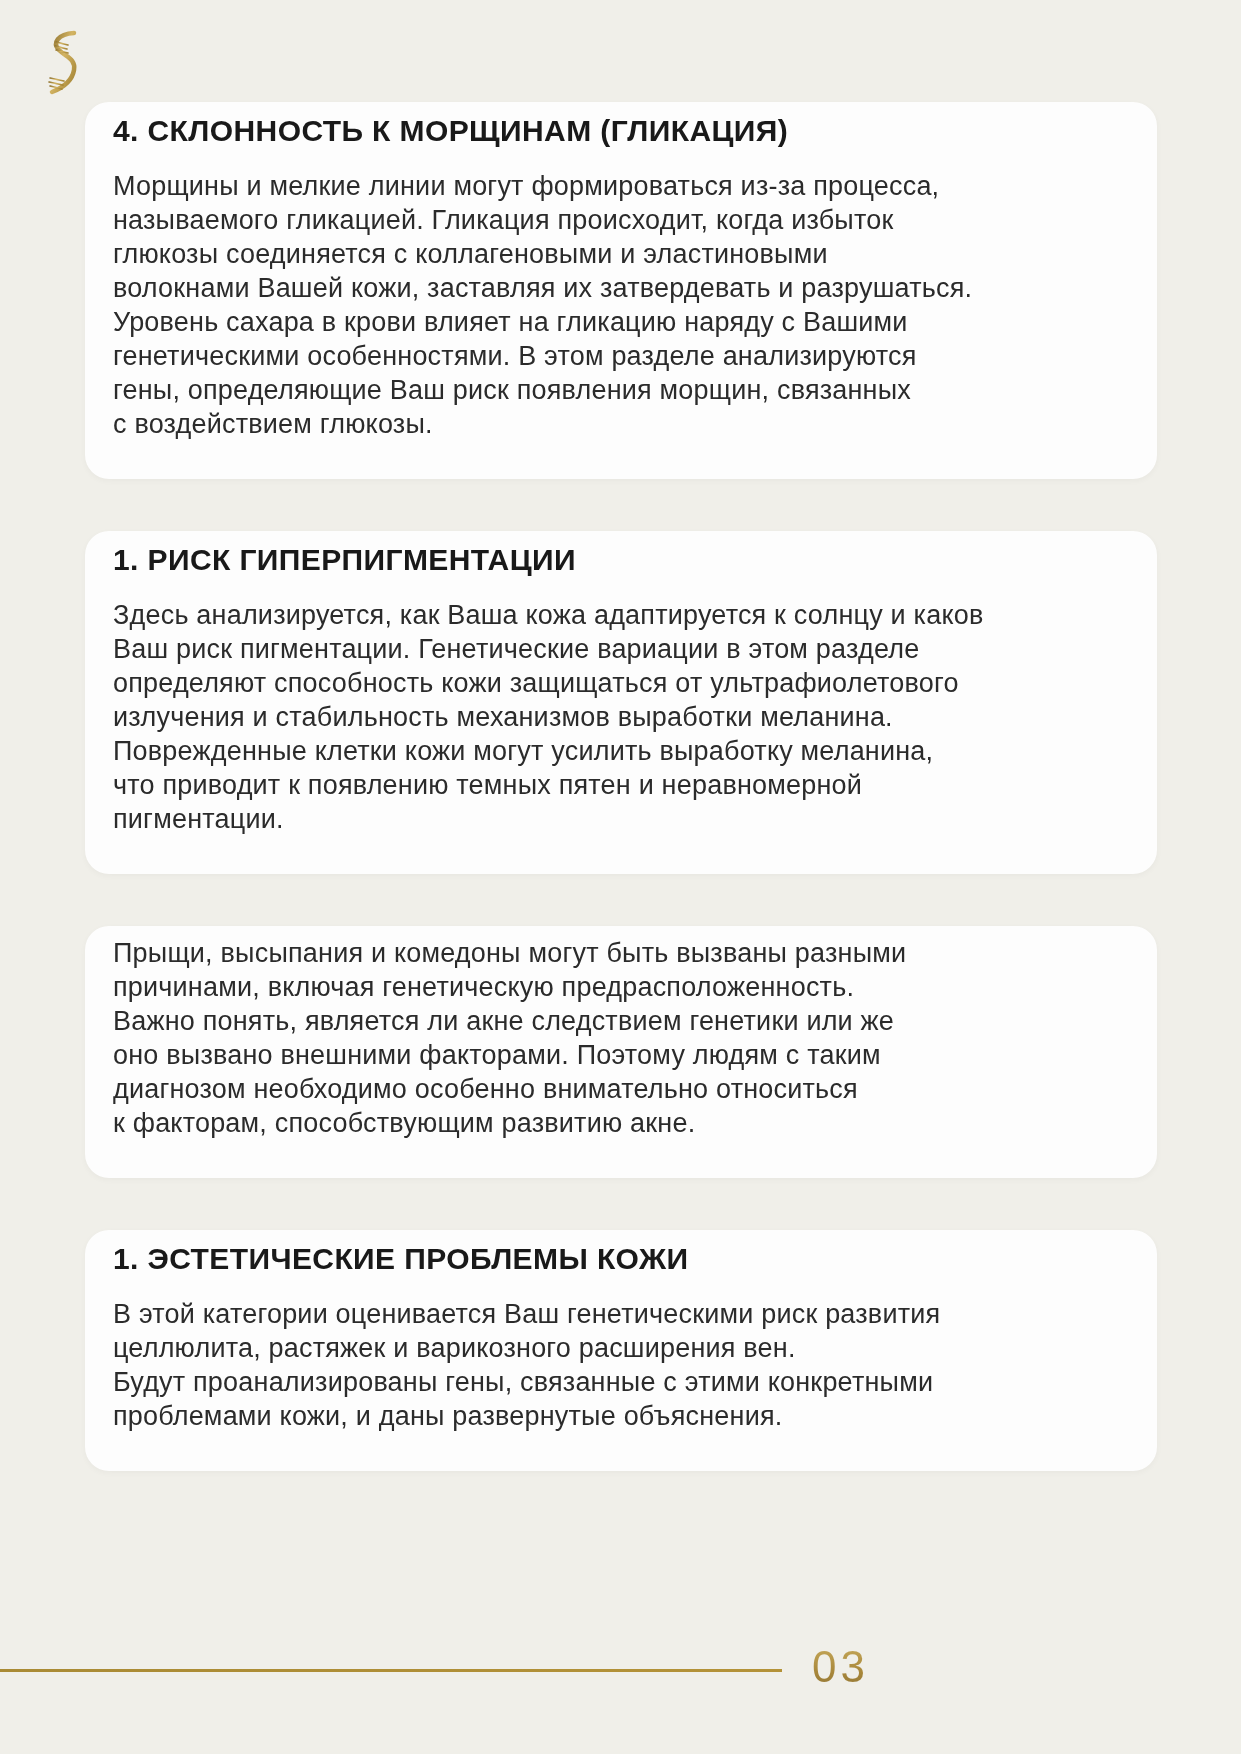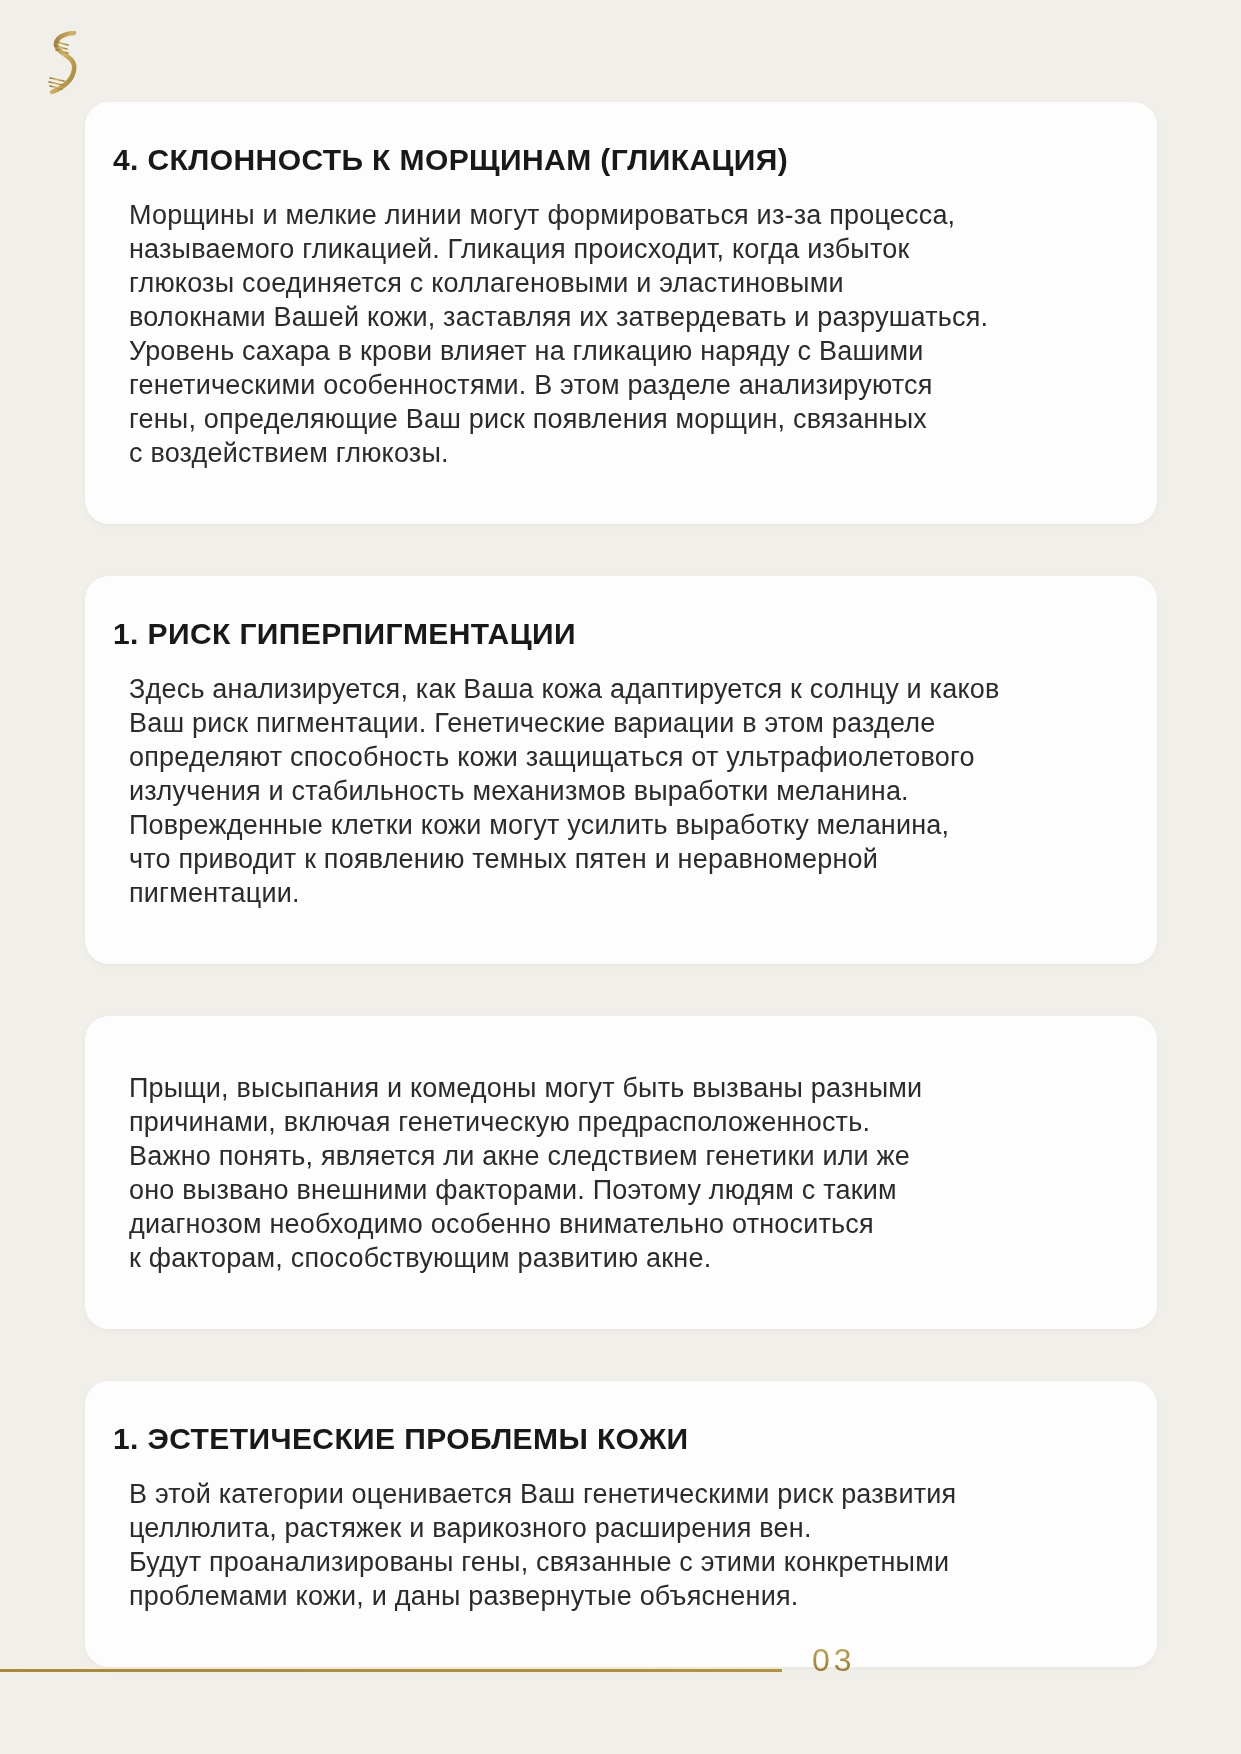--- a/index.html
+++ b/index.html
@@ -23,54 +23,54 @@
   }
   .content {
     position: absolute;
     left: 85px;
     top: 102px;
     width: 1072px;
   }
   .card {
     background: #fdfdfd;
     border-radius: 24px;
-    padding: 39px 30px 38px 28px;
+    padding: 10px 30px 38px 28px;
     margin-bottom: 52px;
     box-shadow: 0 2px 6px rgba(0,0,0,0.035);
     box-sizing: border-box;
   }
   .card h2 {
     margin: 0 0 19px 0;
     font-size: 30px;
     line-height: 38px;
     font-weight: 700;
     letter-spacing: 0.4px;
     color: #191919;
   }
   .card p {
-    margin: 16px;
+    margin: 0;
     font-size: 27px;
     line-height: 34px;
     color: #2b2b2b;
     white-space: pre-line;
     letter-spacing: 0.2px;
   }
   .footer-line {
     position: absolute;
     left: 0;
     top: 1669px;
     width: 782px;
     height: 3px;
     background: linear-gradient(90deg, #a98a34, #b49238);
   }
   .page-number {
     position: absolute;
     left: 812px;
     top: 1642px;
-    font-size: 32px;
+    font-size: 44px;
     font-weight: 300;
     letter-spacing: 4px;
     color: #b2954a;
     background: linear-gradient(180deg, #c9ac5e 0%, #a8873a 60%, #8f7436 100%);
     -webkit-background-clip: text;
     background-clip: text;
     -webkit-text-fill-color: transparent;
   }
 </style>
 </head>

